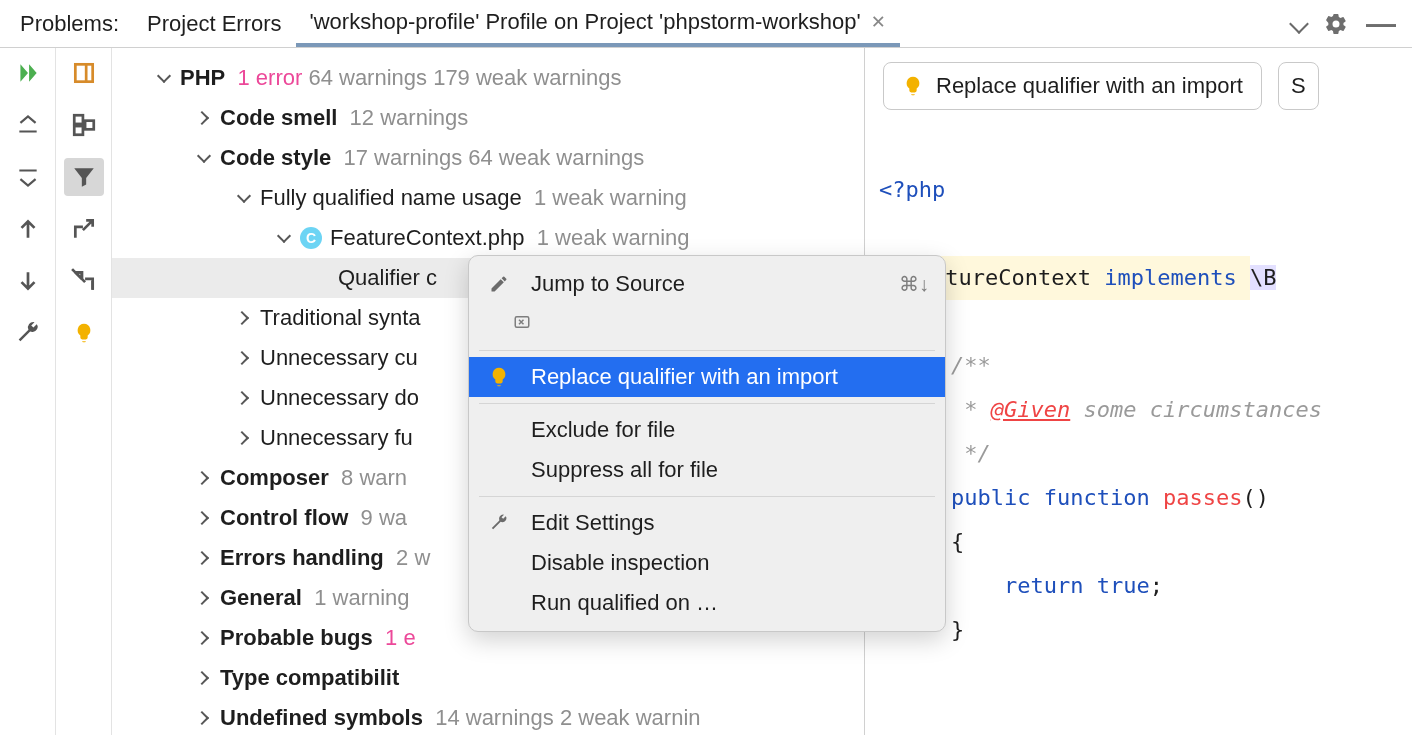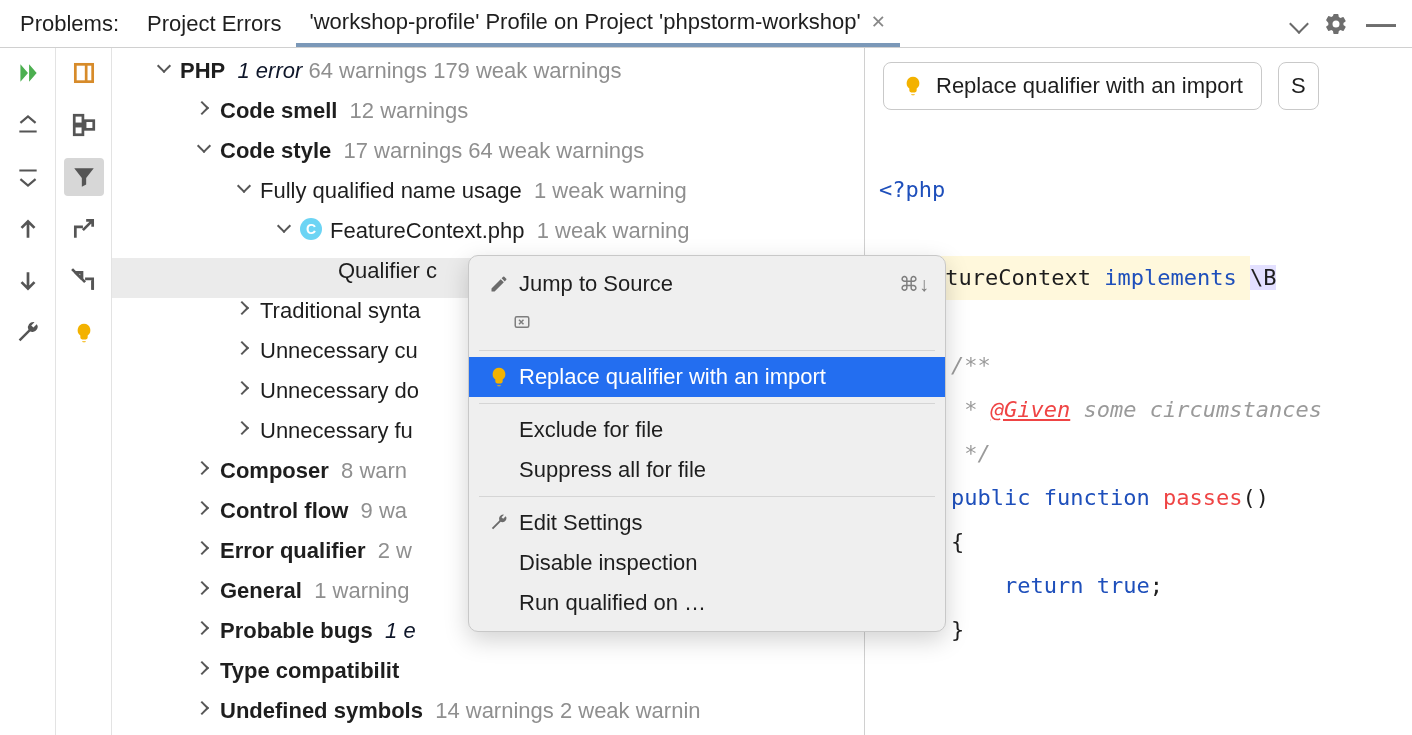--- a/index.html
+++ b/index.html
@@ -59,36 +59,37 @@
 
   
   .tree {
     flex: 1;
     padding: 10px 0 0 0;
     overflow: hidden;
     position: relative;
   }
   .row {
     display: flex;
+    align-items: center;
     height: 40px;
     white-space: nowrap;
     padding-right: 8px;
   }
   .row.sel { background: #ebebeb; }
   .arrow {
     width: 20px; height:20px;
     display: inline-flex; align-items: center; justify-content: center;
     color: #444; font-size: 16px; margin-right: 6px;
   }
   .arrow::before { content:''; display:inline-block; border: solid #575757; border-width: 0 2px 2px 0; padding:4px; }
   .arrow.down::before { transform: rotate(45deg); margin-top:-4px;}
   .arrow.right::before { transform: rotate(-45deg); margin-left:-4px;}
   .ind { display:inline-block; }
   .b { font-weight: 700; }
-  .err { color: #0f172a; font-style: italic; }
+  .err { color: #ec4899; }
   .gray { color: #8f8f8f; }
   .fileicon {
     width: 22px; height: 22px; border-radius: 50%;
     background: #6cd4f4; color: #fff; font-size: 14px; font-weight: bold;
     display: inline-flex; align-items: center; justify-content: center;
     margin-right: 8px;
   }
 
   
   .editor {
@@ -134,21 +135,21 @@
     border-radius: 10px;
     box-shadow: 0 8px 24px rgba(0,0,0,.18);
     padding: 8px 0;
     z-index: 100;
   }
   .mi {
     display: flex; align-items: center; height: 40px;
     padding: 0 16px;
   }
   .mi .mi-ico { width: 28px; display: flex; align-items: center; justify-content: center; }
-  .mi .mi-lbl { flex: 1; padding-left: 6px; }
+  .mi .mi-lbl { flex: 1; padding-left: 6px; margin-left: 12px; }
   .mi .sc { color: #7e7e7e; font-size: 20px; }
   .mi.active { background: #236ef0; color: #fff; }
   .sep { height: 1px; background: #d5d5d5; margin: 6px 10px; }
   .pencil, .wrench { width:20px; height:20px; fill:#6b6b6b; }
   .delbox { width:18px; height:18px; }
   .bulb-svg { width:22px; height:22px; }
 </style>
 </head>
 <body>
 
@@ -268,21 +269,21 @@
         <span class="arrow right"></span>
         <span>Unnecessary do</span>
       </div>
     <div class="row">
         <span class="ind" style="width:122px"></span>
         <span class="arrow right"></span>
         <span>Unnecessary fu</span>
       </div>
     <div class="row"><span class="ind" style="width:82px"></span><span class="arrow right"></span><span class="b">Composer</span>&nbsp;&nbsp;<span class="gray">8 warn</span></div>
     <div class="row"><span class="ind" style="width:82px"></span><span class="arrow right"></span><span class="b">Control flow</span>&nbsp;&nbsp;<span class="gray">9 wa</span></div>
-    <div class="row"><span class="ind" style="width:82px"></span><span class="arrow right"></span><span class="b">Error qualifier</span>&nbsp;&nbsp;<span class="gray">2 w</span></div>
+    <div class="row"><span class="ind" style="width:82px"></span><span class="arrow right"></span><span class="b">Errors handling</span>&nbsp;&nbsp;<span class="gray">2 w</span></div>
     <div class="row"><span class="ind" style="width:82px"></span><span class="arrow right"></span><span class="b">General</span>&nbsp;&nbsp;<span class="gray">1 warning</span></div>
     <div class="row"><span class="ind" style="width:82px"></span><span class="arrow right"></span><span class="b">Probable bugs</span>&nbsp;&nbsp;<span class="err">1 e</span></div>
     <div class="row">
         <span class="ind" style="width:82px"></span>
         <span class="arrow right"></span>
         <span class="b">Type compatibilit</span>
       </div>
     <div class="row"><span class="ind" style="width:82px"></span><span class="arrow right"></span><span class="b">Undefined symbols</span>&nbsp;&nbsp;<span class="gray">14 warnings 2 weak warnin</span></div>
   </div>
 

